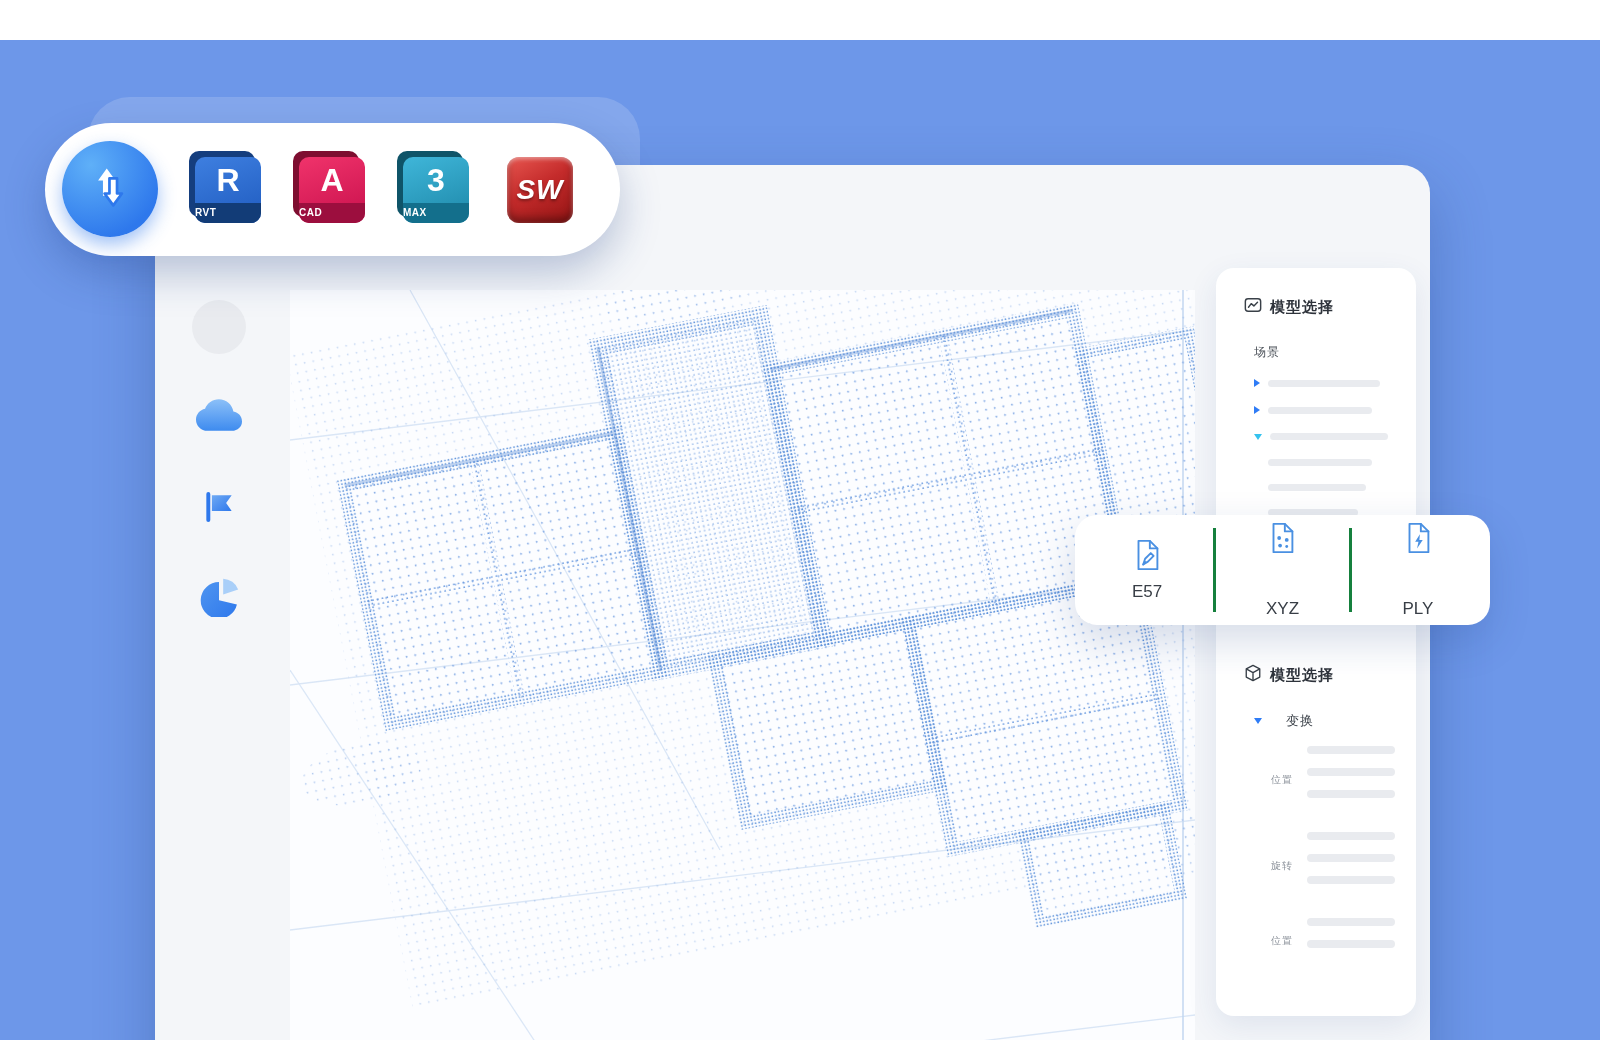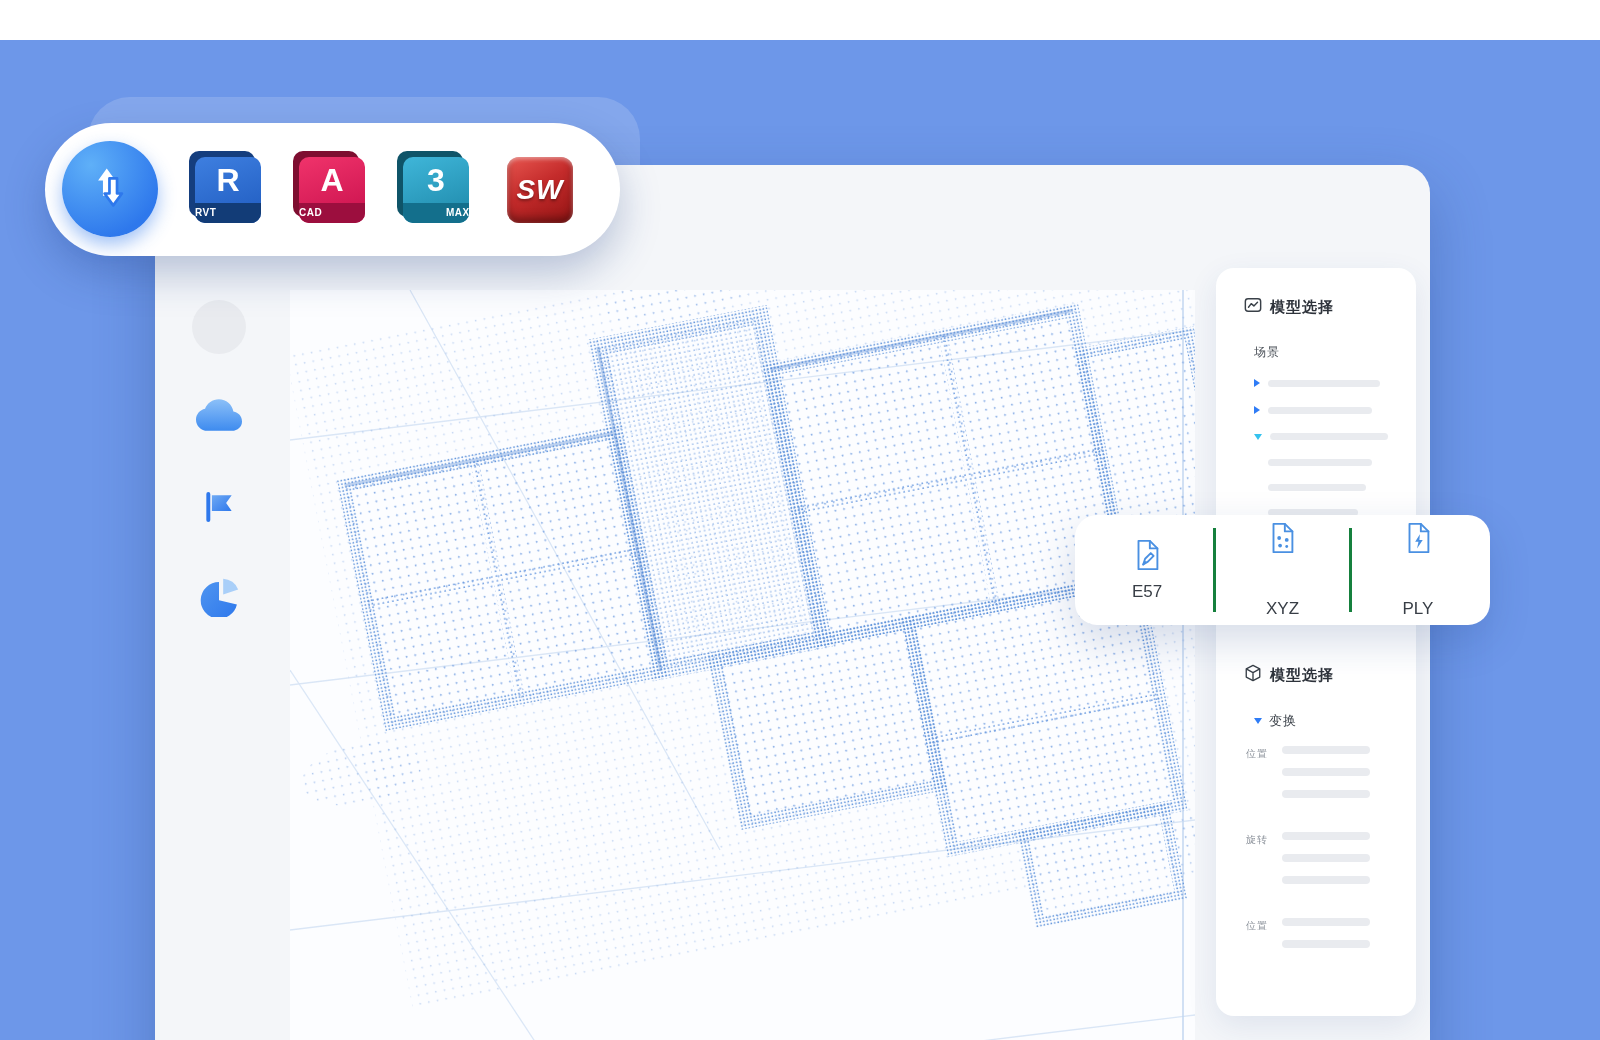--- a/index.html
+++ b/index.html
@@ -53,23 +53,23 @@
   .scene-label { font-size: 12px; color: #4A5058; margin: 0 0 18px 10px; letter-spacing: 1px; }
   .scene-row { display: flex; align-items: center; gap: 8px; margin: 0 0 19px 10px; cursor: pointer; }
   .tri-r { width: 0; height: 0; border-top: 4px solid transparent; border-bottom: 4px solid transparent; border-left: 6px solid #2F7CF6; }
   .tri-d { width: 0; height: 0; border-left: 4px solid transparent; border-right: 4px solid transparent; border-top: 6px solid #35C2EE; }
   .tri-d2 { width: 0; height: 0; border-left: 4px solid transparent; border-right: 4px solid transparent; border-top: 6px solid #2F7CF6; }
   .sk { background: #E9EBEF; border-radius: 4px; height: 7px; }
   .sub-rows { margin-left: 24px; }
   .sub-rows .sk { margin-bottom: 18px; }
 
   .adjust-section { margin-top: 148px; }
-  .transform-row { display: flex; align-items: center; gap: 7px; margin: 22px 0 16px 10px; cursor: pointer; }
+  .transform-row { display: flex; align-items: center; gap: 24px; margin: 22px 0 16px 10px; cursor: pointer; }
   .transform-label { font-size: 13px; color: #3A4048; letter-spacing: 1px; }
-  .adj-group { display: flex; margin: 0 0 20px 2px; }
+  .adj-group { display: flex; margin: 0 0 20px 27px; align-items: center; }
   .adj-label { width: 36px; font-size: 10px; color: #8A9099; padding-top: 1px; letter-spacing: 1px; }
   .adj-bars .bar { width: 88px; height: 8px; background: #E9EBEF; border-radius: 4px; margin-bottom: 14px; }
 
   
   .format-card {
     position: absolute; left: 1075px; top: 515px; width: 415px; height: 110px;
     background: #FFFFFF; border-radius: 22px;
     box-shadow: 0 16px 40px rgba(30,60,130,0.18);
     display: flex; align-items: center; z-index: 30; padding: 10px 6px;
   }
@@ -99,21 +99,21 @@
     color: #fff; font-size: 32px; font-weight: bold; padding-top: 2px; }
   .adsk .badge { height: 20px; color: #fff; font-size: 10px; font-weight: bold; text-align: left; line-height: 20px; letter-spacing: 0.5px; }
   .adsk.revit .back { background: #153E7E; }
   .adsk.revit .front { background: linear-gradient(160deg, #3E7FE0, #1F5BBF); }
   .adsk.revit .badge { background: #123C77; }
   .adsk.autocad .back { background: #7E0E30; }
   .adsk.autocad .front { background: linear-gradient(160deg, #F0336B, #C8104C); }
   .adsk.autocad .badge { background: #9C0E3E; }
   .adsk.max .back { background: #0F5468; }
   .adsk.max .front { background: linear-gradient(160deg, #3FB6D9, #1D87A8); }
-  .adsk.max .badge { background: #136F8C; padding-left: 43px; }
+  .adsk.max .badge { background: #136F8C; }
 
   .sw-cube {
     width: 66px; height: 66px; border-radius: 12px; cursor: pointer;
     background: linear-gradient(150deg, #E85750 0%, #C42B2B 45%, #941414 100%);
     box-shadow: inset 0 2px 4px rgba(255,255,255,0.45), inset 0 -5px 8px rgba(0,0,0,0.35);
     display: flex; align-items: center; justify-content: center;
     color: #fff; font-weight: bold; font-style: italic; font-size: 28px; letter-spacing: 1px;
     text-shadow: 0 2px 3px rgba(0,0,0,0.35);
   }
 </style>

